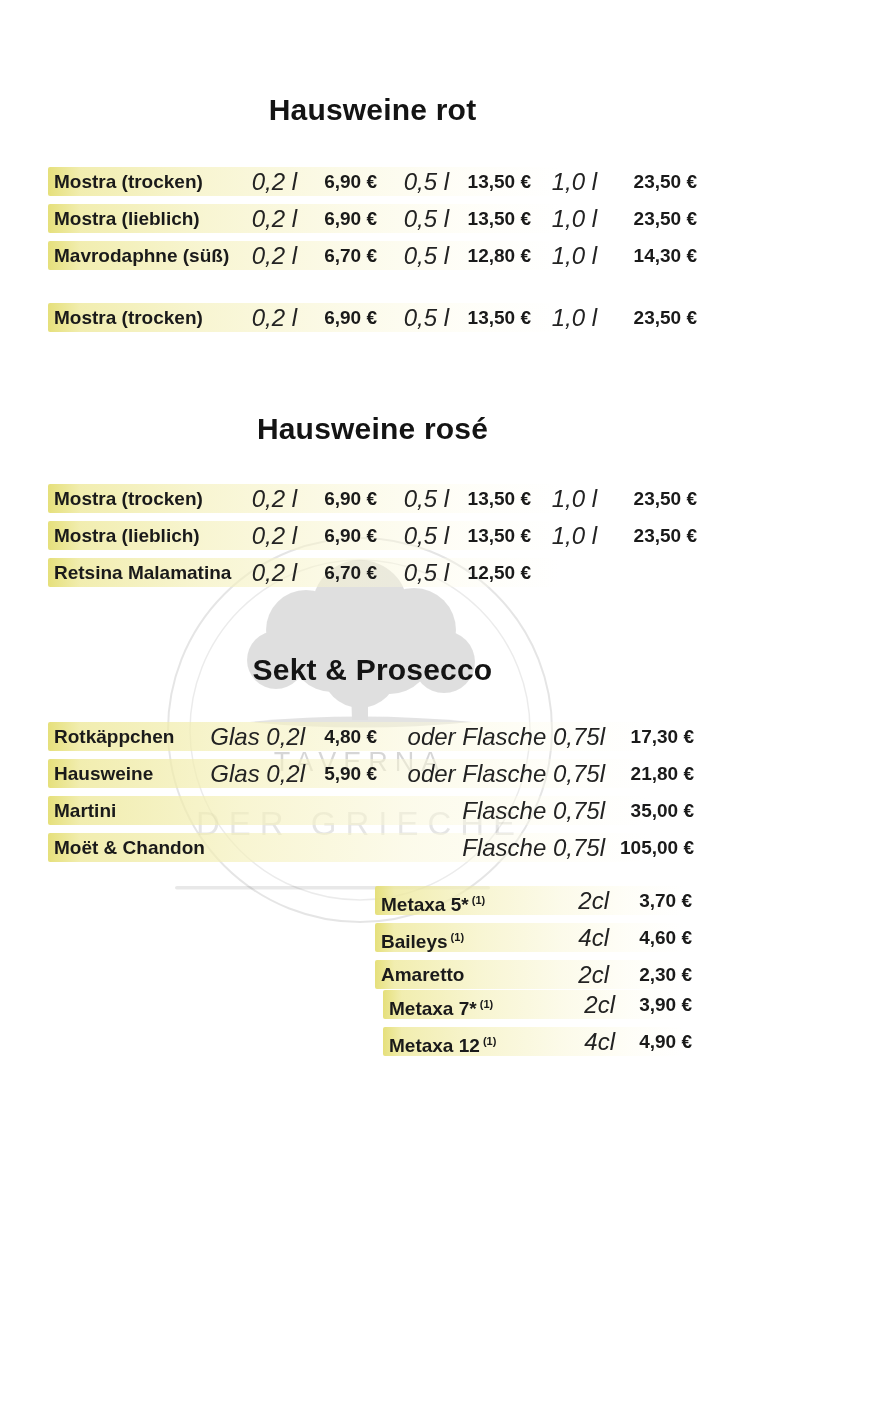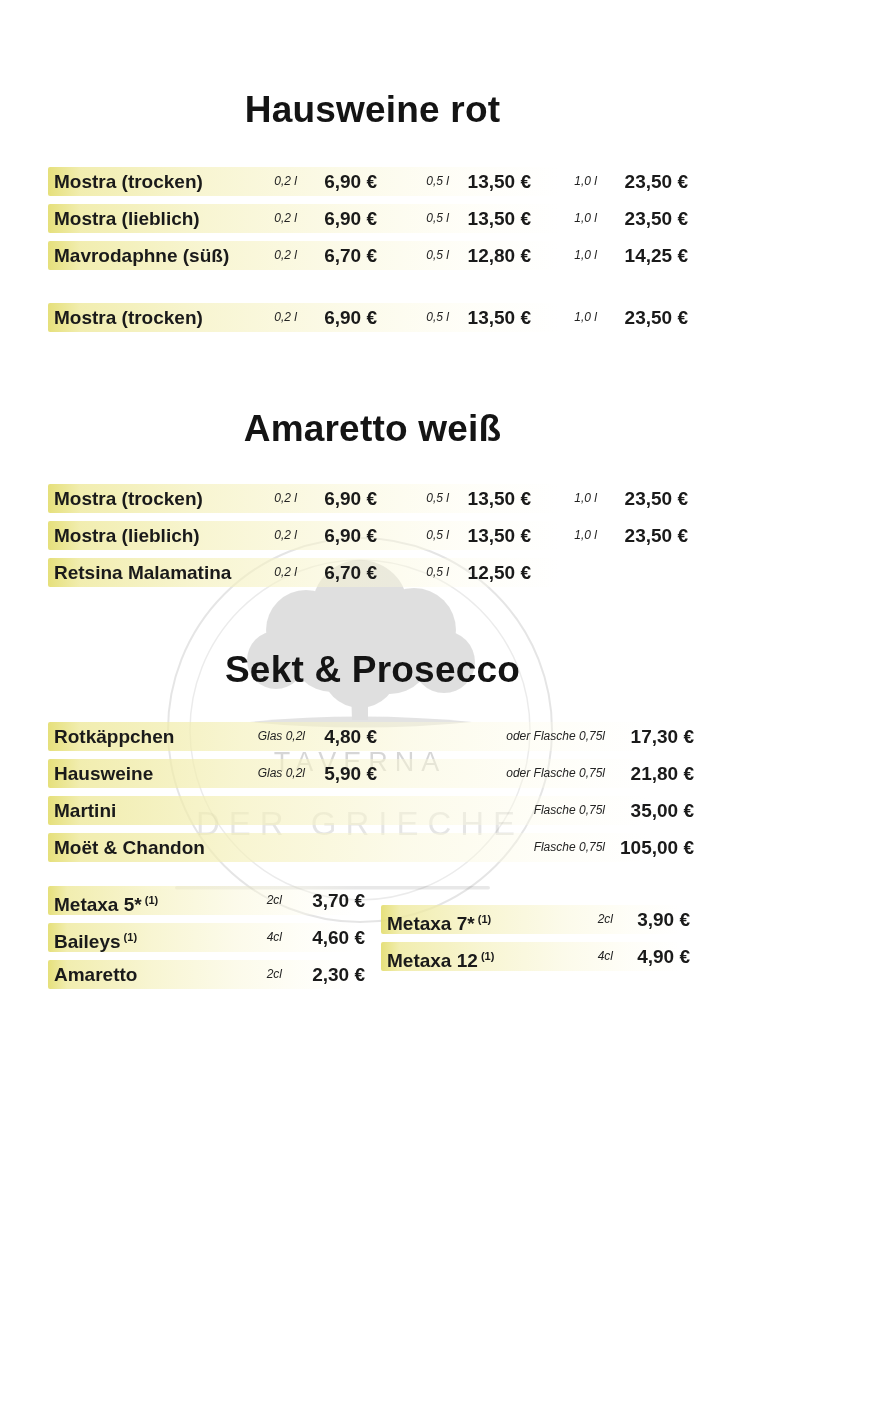--- a/index.html
+++ b/index.html
@@ -6,21 +6,21 @@
   body{width:879px;height:1422px;font-family:"Liberation Sans",sans-serif;}
   .menu{position:relative;width:879px;height:1422px;overflow:hidden;background:#ffffff;}
 
   
   .watermark{position:absolute;left:100px;top:530px;width:560px;height:440px;z-index:1;pointer-events:none;}
   .wm-text1{font-family:"Liberation Sans",sans-serif;font-size:27px;letter-spacing:7px;fill:rgba(0,0,0,0.16);}
   .wm-text2{font-family:"Liberation Sans",sans-serif;font-size:33px;letter-spacing:9px;fill:rgba(0,0,0,0.10);}
 
   
   .content{position:absolute;left:48px;top:0;width:649px;z-index:2;}
-  .section-title{font-size:37px;line-height:44px;font-weight:700;color:#141414;text-align:center;letter-spacing:0.2px;}
+  .section-title{font-size:30px;line-height:44px;font-weight:700;color:#141414;text-align:center;letter-spacing:0.2px;}
 
   .row{position:relative;height:29px;margin-bottom:8px;border-radius:2px;
        font-size:19px;line-height:29px;color:#1a1a1a;
        background:linear-gradient(90deg,
          rgba(228,222,116,0.95) 0%,
          rgba(238,233,156,0.80) 5%,
          rgba(244,240,186,0.65) 24%,
          rgba(249,246,213,0.50) 47%,
          rgba(253,251,232,0.35) 63%,
          rgba(255,255,255,0) 79%);}
@@ -35,35 +35,35 @@
   .mx-row{background:linear-gradient(90deg,
          rgba(228,222,116,0.95) 0%,
          rgba(238,233,156,0.80) 6%,
          rgba(244,240,186,0.65) 32%,
          rgba(249,246,213,0.50) 58%,
          rgba(253,251,232,0.35) 78%,
          rgba(255,255,255,0) 96%);}
 
   .cell{position:absolute;top:0;white-space:nowrap;}
   .name{left:6px;font-weight:700;}
-  .vol{font-style:italic;font-size:12px;color:#232323;}
+  .vol{font-style:italic;font-size:24px;color:#232323;}
   .price{font-weight:700;}
   sup{font-size:11px;font-weight:700;letter-spacing:0;}
 
   
   .v1{right:400px}.p1{right:320px}
   .v2{right:248px}.p2{right:166px}
-  .v3{right:100px}.p3{right:9px}
+  .v3{right:100px}.p3{right:0}
 
   
   .g-label{right:392px}.g-price{right:320px}
   .b-label{right:92px}.b-price{right:3px}
 
   
-  .two-col{display:flex;gap:11px;align-items:center;}
+  .two-col{display:flex;gap:1px;align-items:flex-end;flex-direction:column;}
   .mcol1{width:322px;}
   .mcol2{width:314px;}
   .mcol .m-vol{right:88px}
   .mcol .m-price{right:5px}
   .mcol2 .m-vol{right:82px}
 </style>
 </head>
 <body>
 
 <div class="menu">
@@ -109,35 +109,35 @@
           <span class="cell vol v3">1,0 l</span>
           <span class="cell price p3">23,50 €</span>
         </div>
         <div class="row">
           <span class="cell name">Mavrodaphne (süß)</span>
           <span class="cell vol v1">0,2 l</span>
           <span class="cell price p1">6,70 €</span>
           <span class="cell vol v2">0,5 l</span>
           <span class="cell price p2">12,80 €</span>
           <span class="cell vol v3">1,0 l</span>
-          <span class="cell price p3">14,25 €</span>
+          <span class="cell price p3">14,30 €</span>
         </div>
       </div>
       <div class="rows" style="margin-top: 33px;">
         <div class="row">
           <span class="cell name">Mostra (trocken)</span>
           <span class="cell vol v1">0,2 l</span>
           <span class="cell price p1">6,90 €</span>
           <span class="cell vol v2">0,5 l</span>
           <span class="cell price p2">13,50 €</span>
           <span class="cell vol v3">1,0 l</span>
           <span class="cell price p3">23,50 €</span>
         </div>
       </div>
-      <div class="section-title" style="margin-top: 75px;">Amaretto weiß</div>
+      <div class="section-title" style="margin-top: 75px;">Hausweine rosé</div>
       <div class="rows" style="margin-top: 33px;">
         <div class="row">
           <span class="cell name">Mostra (trocken)</span>
           <span class="cell vol v1">0,2 l</span>
           <span class="cell price p1">6,90 €</span>
           <span class="cell vol v2">0,5 l</span>
           <span class="cell price p2">13,50 €</span>
           <span class="cell vol v3">1,0 l</span>
           <span class="cell price p3">23,50 €</span>
         </div>

